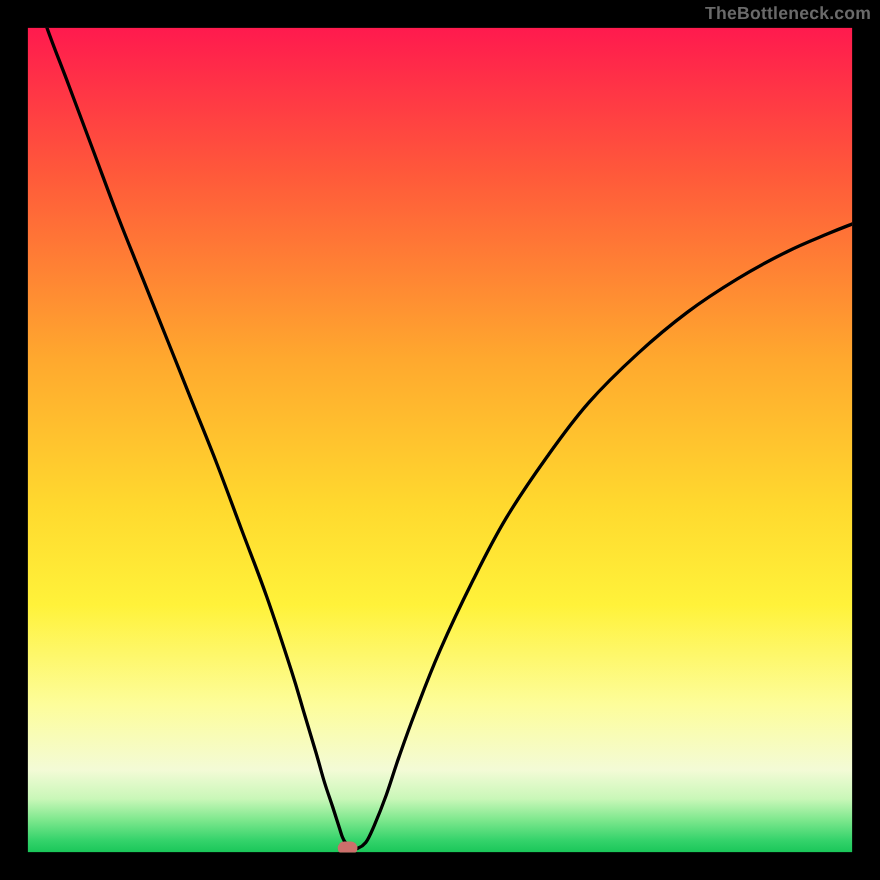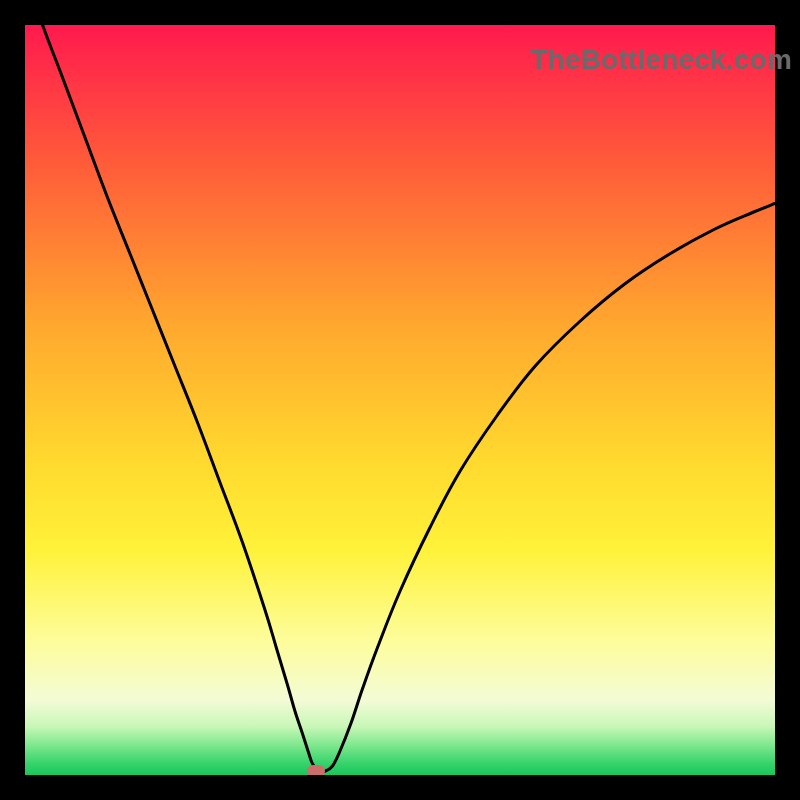--- a/index.html
+++ b/index.html
@@ -31,25 +31,24 @@
     left: 0;
     top: 0;
     width: 100%;
     height: 100%;
   }
   .watermark {
     position: absolute;
     top: 4px;
     right: 8px;
     font-family: Arial, Helvetica, sans-serif;
-    font-size: 28px;
+    font-size: 16px;
     font-weight: 600;
     color: #6a6a6a;
     letter-spacing: 0.2px;
-    margin-top: 40px;
   }
   .curve-svg {
     position: absolute;
     left: 0;
     top: 0;
     width: 100%;
     height: 100%;
   }
   .marker {
     position: absolute;

